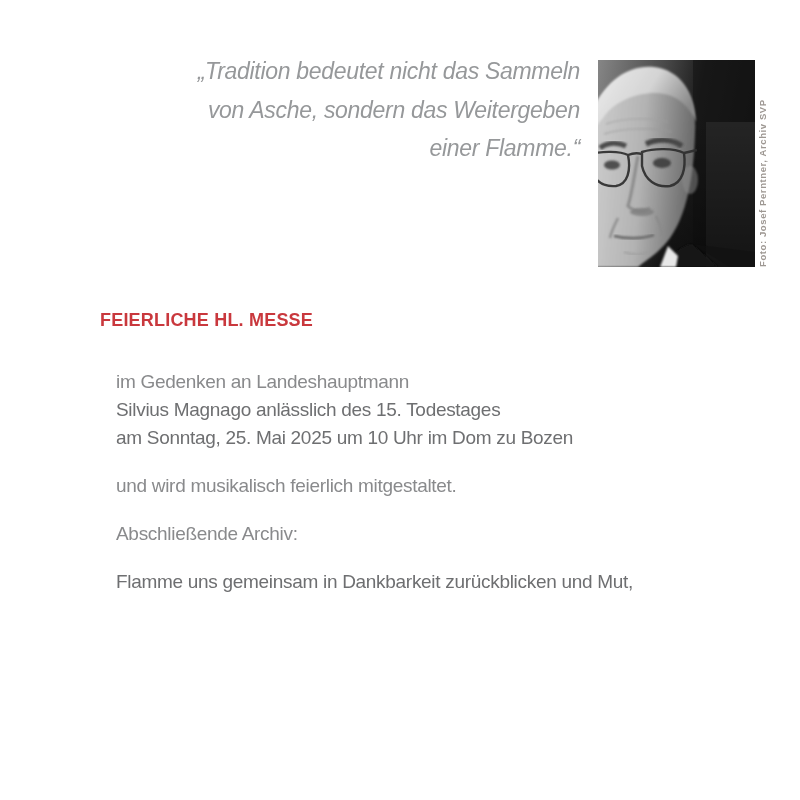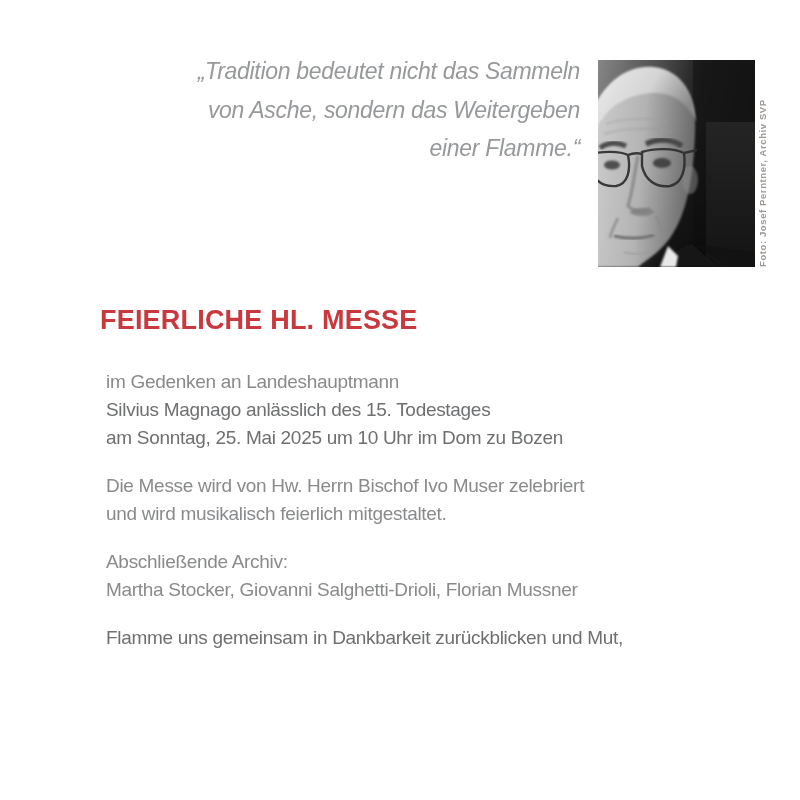--- a/index.html
+++ b/index.html
@@ -53,28 +53,28 @@
 
   
   .content {
     position: absolute;
     left: 100px;
     top: 306px;
     width: 580px;
   }
   .heading {
     margin: 0 0 34px 0;
-    font-size: 27px;
+    font-size: 18px;
     font-weight: 700;
     letter-spacing: 0.2px;
     color: #c9383d;
     line-height: 28px;
   }
   .para {
-    margin: 0 0 20px 6px;
+    margin: 0 0 20px 16px;
     font-size: 19px;
     line-height: 28px;
     letter-spacing: -0.3px;
     color: #898a8c;
   }
   .para .line { display: block; }
   .para .bold {
     font-weight: 400;
     color: #6e6f71;
   }
@@ -167,27 +167,25 @@
   <div class="content">
     <h1 class="heading" style="color: rgb(201, 56, 61);">FEIERLICHE HL. MESSE</h1>
 
     <p class="para">
       <span class="line">im Gedenken an Landeshauptmann</span>
       <span class="line bold">Silvius Magnago anlässlich des 15. Todestages</span>
       <span class="line bold">am Sonntag, 25. Mai 2025 um 10 Uhr im Dom zu Bozen</span>
     </p>
 
     <p class="para">
-      <span class="line">Die Messe wird von Hw. Herrn Bischof Ivo Muser zelebriert</span>
       <span class="line">und wird musikalisch feierlich mitgestaltet.</span>
     </p>
 
     <p class="para">
       <span class="line">Abschließende Archiv:</span>
-      <span class="line">Martha Stocker, Giovanni Salghetti-Drioli, Florian Mussner</span>
     </p>
 
     <p class="para">
       <span class="line bold">Flamme uns gemeinsam in Dankbarkeit zurückblicken und Mut,</span>
     </p>
 
   </div>
 
 </div>
 

